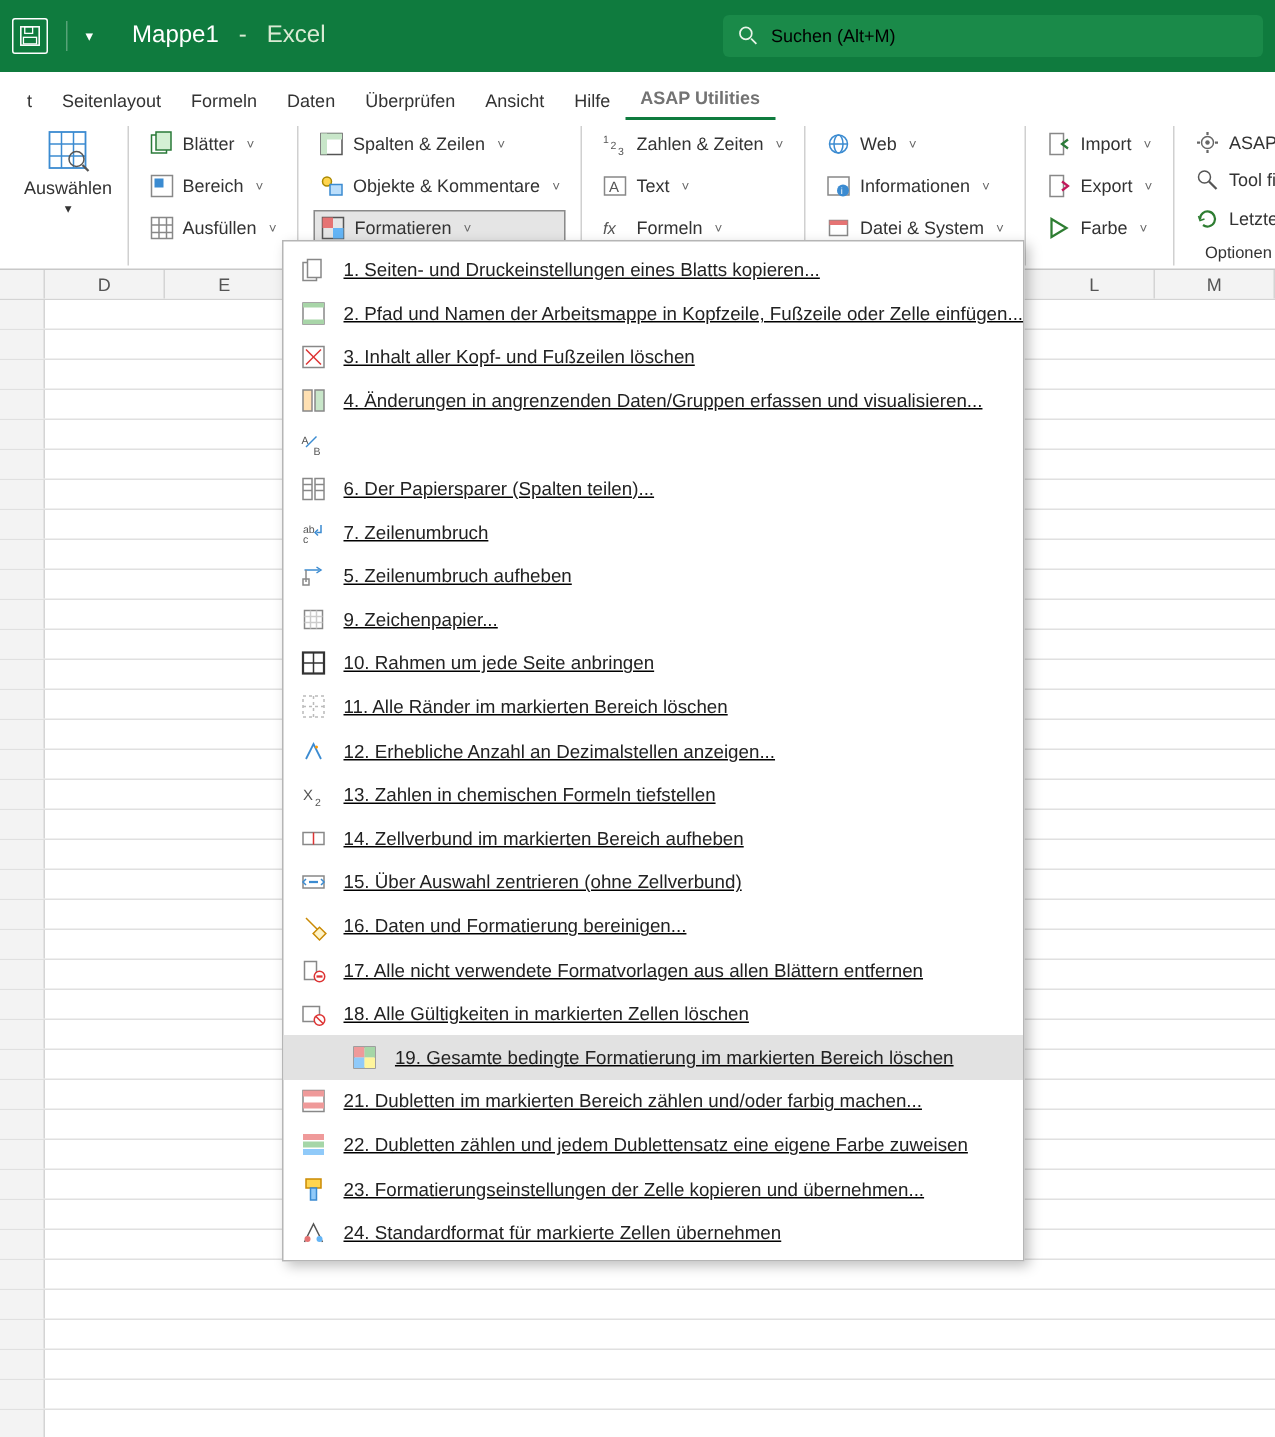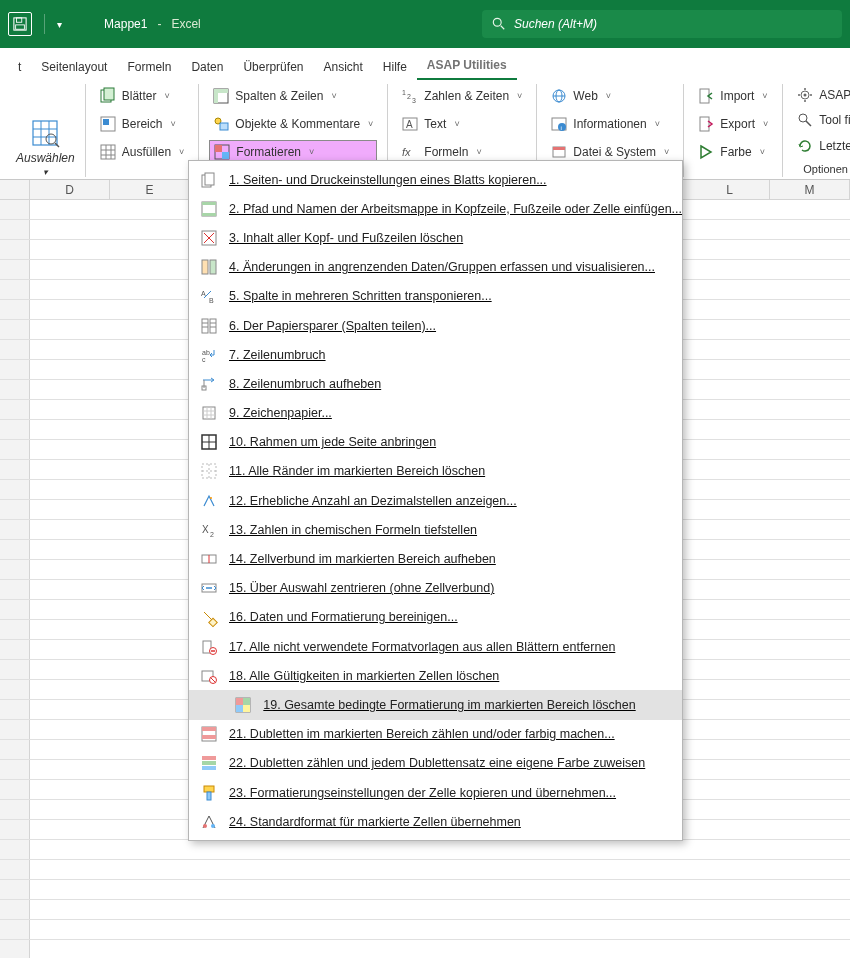--- a/index.html
+++ b/index.html
@@ -4,44 +4,44 @@
 <style>
 * { margin: 0; padding: 0; box-sizing: border-box; font-family: 'Segoe UI', Tahoma, sans-serif; }
 body { width: 850px; height: 958px; overflow: hidden; background: #fff; font-size: 12px; }
 
 
 .titlebar { height: 48px; background: #0f7b3e; display: flex; align-items: center; color: #fff; padding: 0 8px; }
 .titlebar .save-icon { width: 24px; height: 24px; border: 1px solid #fff; border-radius: 2px; display: flex; align-items: center; justify-content: center; margin-right: 8px; }
 .titlebar .save-icon svg { width: 14px; height: 14px; }
 .titlebar .sep { width: 1px; height: 20px; background: rgba(255,255,255,0.3); margin: 0 4px; }
 .titlebar .chev { margin: 0 8px; font-size: 10px; }
-.titlebar .title { margin-left: 34px; font-size: 12px; }
+.titlebar .title { margin-left: 18px; font-size: 16px; }
 .titlebar .title .app { color: #d9ead3; }
 .titlebar .spacer { flex: 1; }
 .titlebar .search { background: #1a8a49; border-radius: 4px; width: 360px; height: 28px; display: flex; align-items: center; padding: 0 10px; gap: 8px; }
 .titlebar .search svg { width: 14px; height: 14px; }
-.titlebar .search span { color: #ffffff; font-size: 12px; font-style: italic; }
+.titlebar .search span { color: #000000; font-size: 12px; }
 
 
 .tabs { height: 32px; background: #fff; display: flex; align-items: flex-end; padding: 0 8px; border-bottom: none; }
 .tabs .tab { padding: 6px 10px; font-size: 12px; color: #333; cursor: pointer; }
 .tabs .tab.active { color: #737373; border-bottom: 2px solid #0f7b3e; font-weight: 600; }
 
 
 .ribbon { background: #fff; border-bottom: 1px solid #c8c8c8; display: flex; padding: 4px 6px 2px 6px; height: 100px; }
 .group { border-right: 1px solid #d0d0d0; padding: 0 10px; display: flex; flex-direction: column; justify-content: flex-start; gap: 4px; }
 .group:last-child { border-right: none; }
-.biggroup { display: flex; flex-direction: column; align-items: center; justify-content: flex-end; padding: 0 10px; border-right: 1px solid #d0d0d0; font-style: italic; }
+.biggroup { display: flex; flex-direction: column; align-items: center; justify-content: flex-start; padding: 0 10px; border-right: 1px solid #d0d0d0; }
 .bigbtn { text-align: center; font-size: 12px; color: #333; }
 .bigbtn .big-icon { display: block; margin: 0 auto 2px auto; }
 .bigbtn .chev-down { font-size: 9px; display: block; margin-top: 2px; }
 .item { display: flex; align-items: center; gap: 6px; font-size: 12px; color: #333; height: 24px; padding: 0 4px; white-space: nowrap; }
 .item .icon { width: 16px; height: 16px; display: inline-flex; align-items: center; justify-content: center; flex-shrink: 0; }
 .item .chev { font-size: 9px; margin-left: 2px; color: #666; }
-.item.active { background: #f0abfc; border: 1px solid #8a8a8a; }
+.item.active { background: #e5e5e5; border: 1px solid #8a8a8a; }
 .nowrap { white-space: nowrap; overflow: hidden; }
 
 
 .group.clipped { overflow: hidden; flex-shrink: 0; width: 118px; }
 
 
 .grid-area { position: relative; }
 .col-headers { display: flex; height: 20px; border-bottom: 1px solid #d4d4d4; }
 .rowhead-corner { width: 30px; border-right: 1px solid #d4d4d4; background: #f3f3f3; }
 .col-headers .ch { width: 80px; text-align: center; font-size: 12px; color: #555; border-right: 1px solid #d4d4d4; background: #f3f3f3; line-height: 20px; }
@@ -533,21 +533,20 @@
       <span class="txt">4. Änderungen in angrenzenden Daten/Gruppen erfassen und visualisieren...</span>
     </div>
   <div class="mi">
       <span class="icon">
         <svg width="16" height="16">
           <text x="0" y="8" font-size="7" fill="#555">A</text>
           <text x="8" y="15" font-size="7" fill="#555">B</text>
           <path d="M3 10 L 10 3" stroke="#3b8bd1" stroke-width="1"></path>
         </svg>
       </span>
-      <span class="txt">5. Spalte in mehreren Schritten transponieren...</span>
     </div>
   <div class="mi">
       <span class="icon">
         <svg width="16" height="16">
           <rect x="1" y="1" width="6" height="14" fill="none" stroke="#888"></rect>
           <rect x="9" y="1" width="6" height="14" fill="none" stroke="#888"></rect>
           <line x1="1" y1="5" x2="7" y2="5" stroke="#888"></line>
           <line x1="1" y1="9" x2="7" y2="9" stroke="#888"></line>
           <line x1="9" y1="5" x2="15" y2="5" stroke="#888"></line>
           <line x1="9" y1="9" x2="15" y2="9" stroke="#888"></line>
@@ -568,21 +567,21 @@
     </div>
   <div class="mi">
       <span class="icon">
         <svg width="16" height="16">
           <path d="M2 4 L12 4" stroke="#3b8bd1"></path>
           <path d="M10 2 L13 4 L10 6" fill="none" stroke="#3b8bd1"></path>
           <path d="M3 4 L3 12" stroke="#888"></path>
           <rect x="1" y="10" width="4" height="4" fill="none" stroke="#888"></rect>
         </svg>
       </span>
-      <span class="txt">8. Zeilenumbruch aufheben</span>
+      <span class="txt">5. Zeilenumbruch aufheben</span>
     </div>
   <div class="mi">
       <span class="icon">
         <svg width="16" height="16">
           <rect x="2" y="2" width="12" height="12" fill="none" stroke="#888"></rect>
           <line x1="2" y1="6" x2="14" y2="6" stroke="#ccc"></line>
           <line x1="2" y1="10" x2="14" y2="10" stroke="#ccc"></line>
           <line x1="6" y1="2" x2="6" y2="14" stroke="#ccc"></line>
           <line x1="10" y1="2" x2="10" y2="14" stroke="#ccc"></line>
         </svg>

